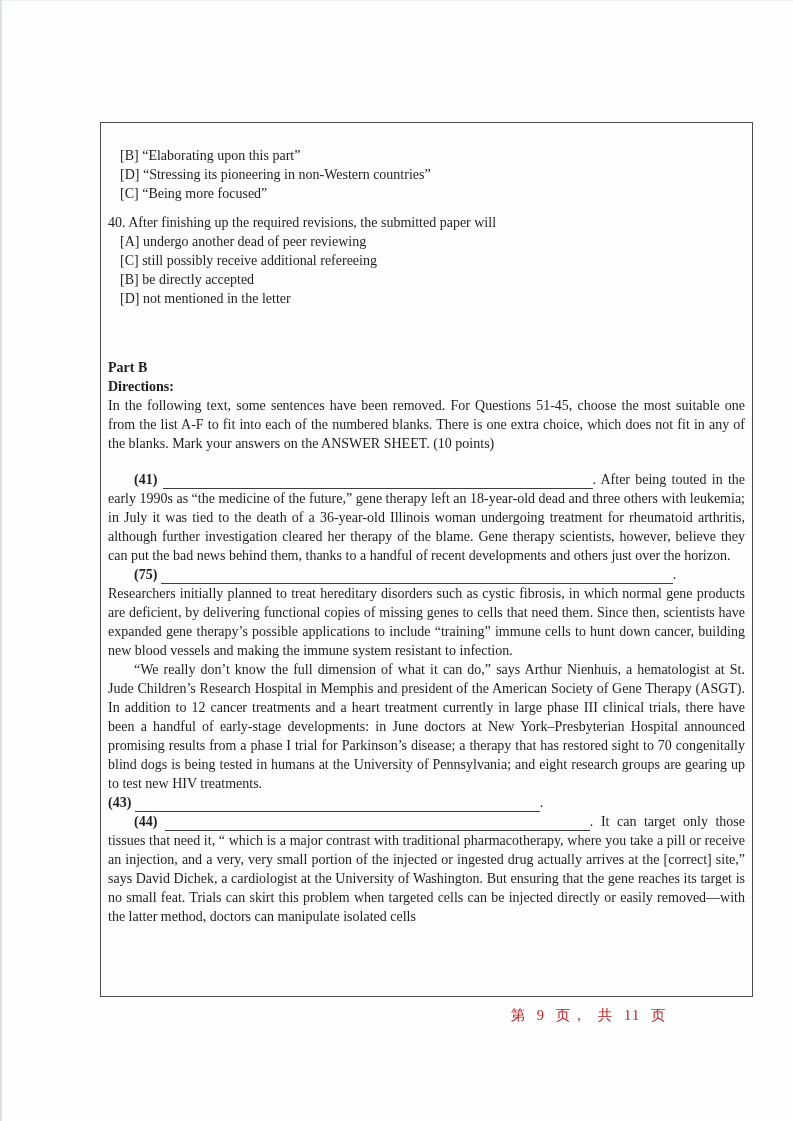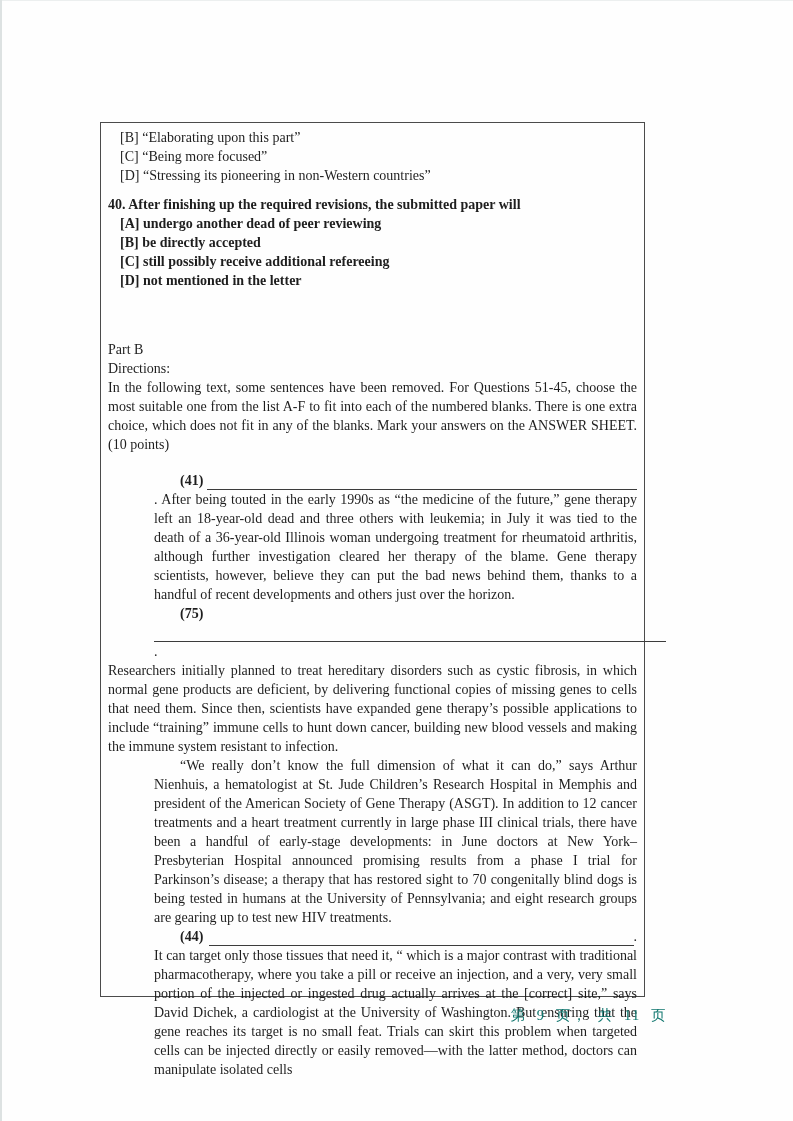--- a/index.html
+++ b/index.html
@@ -11,87 +11,88 @@
     font-family: "Liberation Serif", "DejaVu Serif", serif;
     color: #1e1e1e;
     -webkit-font-smoothing: antialiased;
   }
   .scan-edge-left { position: absolute; left: 0; top: 0; width: 2px; height: 100%; background: #dde2e2; }
   .scan-edge-top  { position: absolute; left: 0; top: 0; width: 100%; height: 1px; background: #ecefef; }
 
   .content-box {
     position: absolute;
     left: 100px; top: 122px;
-    width: 545px; height: 875px;
+    width: 653px; height: 875px;
     box-sizing: border-box;
     border: 1.5px solid #4b4b4b;
-    padding: 5px 7px 4px 7px;
+    padding: 23px 7px 4px 7px;
     font-size: 14px;
     line-height: 19px;
   }
   .opt-list { margin-left: 12px; }
   .line, .para { margin: 0; }
-  .q40-block { margin-top: 10px; font-weight: bold; }
-  .partb-title { margin-top: 50px; font-weight: normal; }
-  .bold { font-weight: normal; }
+  .q40-block { margin-top: 10px; }
+  .partb-title { margin-top: 50px; font-weight: bold; }
+  .bold { font-weight: bold; }
   .just { text-align: justify; }
-  .indent { text-indent: 26px; margin-left: 46px; }
+  .indent { text-indent: 26px; }
   .p41 { margin-top: 17px; }
   .qnum { font-weight: bold; }
   .blank {
     display: inline-block;
     height: 1.05em;
     border-bottom: 1.4px solid #3c3c3c;
     vertical-align: bottom;
   }
   .page-footer {
     position: absolute;
     top: 1006px;
     right: 126px;
     font-size: 14.5px;
     letter-spacing: 1.5px;
     word-spacing: 5px;
-    color: #0f766e;
+    color: #b91c1c;
     text-align: center;
   }
 </style>
 </head>
 <body>
 
 <div class="scan-edge-top"></div>
 <div class="scan-edge-left"></div>
 
 <div class="content-box">
 
   <div class="opt-list">
     <p class="line">[B] “Elaborating upon this part”</p>
+    <p class="line">[D] “Stressing its pioneering in non-Western countries”</p>
     <p class="line">[C] “Being more focused”</p>
-    <p class="line">[D] “Stressing its pioneering in non-Western countries”</p>
   </div>
 
   <div class="q40-block">
     <p class="line">40. After finishing up the required revisions, the submitted paper will</p>
     <div class="opt-list">
       <p class="line">[A] undergo another dead of peer reviewing</p>
+      <p class="line">[C] still possibly receive additional refereeing</p>
       <p class="line">[B] be directly accepted</p>
-      <p class="line">[C] still possibly receive additional refereeing</p>
       <p class="line">[D] not mentioned in the letter</p>
     </div>
   </div>
 
   <p class="line partb-title">Part B</p>
   <p class="line bold">Directions:</p>
   <p class="para just">In the following text, some sentences have been removed. For Questions 51-45, choose the most suitable one from the list A-F to fit into each of the numbered blanks. There is one extra choice, which does not fit in any of the blanks. Mark your answers on the ANSWER SHEET. (10 points)</p>
 
   <p class="para just indent p41"><span class="qnum">(41)</span> <span class="blank" style="width:430px"></span><span>. After being touted in the early 1990s as “the medicine of the future,” gene therapy left an 18-year-old dead and three others with leukemia; in July it was tied to the death of a 36-year-old Illinois woman undergoing treatment for rheumatoid arthritis, although further investigation cleared her therapy of the blame. Gene therapy scientists, however, believe they can put the bad news behind them, thanks to a handful of recent developments and others just over the horizon.</span></p>
 
   <p class="line indent"><span class="qnum">(75)</span> <span class="blank" style="width:512px"></span><span>.</span></p>
 
   <p class="para just">Researchers initially planned to treat hereditary disorders such as cystic fibrosis, in which normal gene products are deficient, by delivering functional copies of missing genes to cells that need them. Since then, scientists have expanded gene therapy’s possible applications to include “training” immune cells to hunt down cancer, building new blood vessels and making the immune system resistant to infection.</p>
 
   <p class="para just indent">“We really don’t know the full dimension of what it can do,” says Arthur Nienhuis, a hematologist at St. Jude Children’s Research Hospital in Memphis and president of the American Society of Gene Therapy (ASGT). In addition to 12 cancer treatments and a heart treatment currently in large phase III clinical trials, there have been a handful of early-stage developments: in June doctors at New York–Presbyterian Hospital announced promising results from a phase I trial for Parkinson’s disease; a therapy that has restored sight to 70 congenitally blind dogs is being tested in humans at the University of Pennsylvania; and eight research groups are gearing up to test new HIV treatments.</p>
 
+  <p class="line"><span class="qnum">(43)</span> <span class="blank" style="width:405px"></span><span>.</span></p>
 
   <p class="para just indent"><span class="qnum">(44)</span> <span class="blank" style="width:425px"></span><span>. It can target only those tissues that need it, “ which is a major contrast with traditional pharmacotherapy, where you take a pill or receive an injection, and a very, very small portion of the injected or ingested drug actually arrives at the [correct] site,” says David Dichek, a cardiologist at the University of Washington. But ensuring that the gene reaches its target is no small feat. Trials can skirt this problem when targeted cells can be injected directly or easily removed—with the latter method, doctors can manipulate isolated cells</span></p>
 
 </div>
 
 <div class="page-footer">第 9 页， 共 11 页</div>
 
 </body></html>

